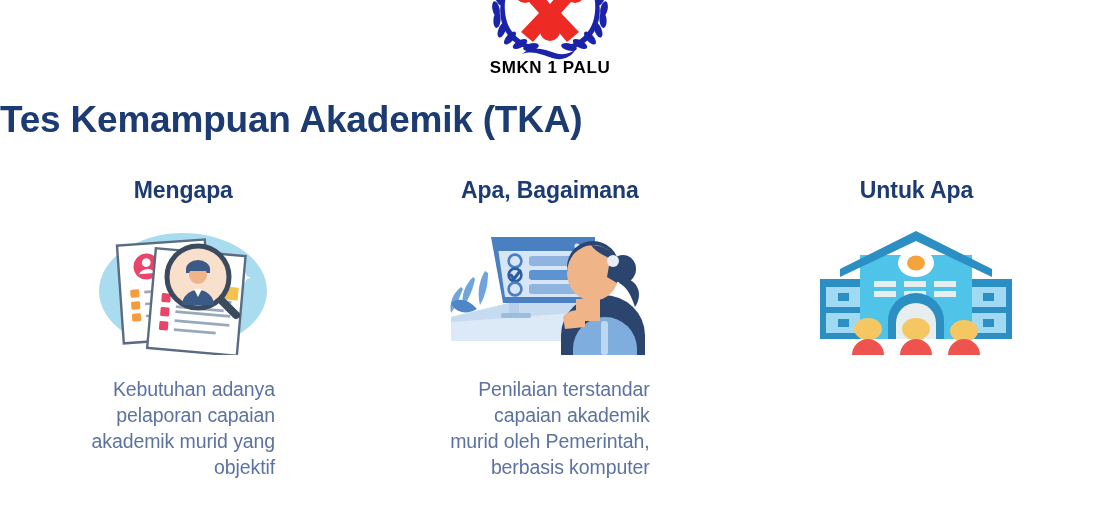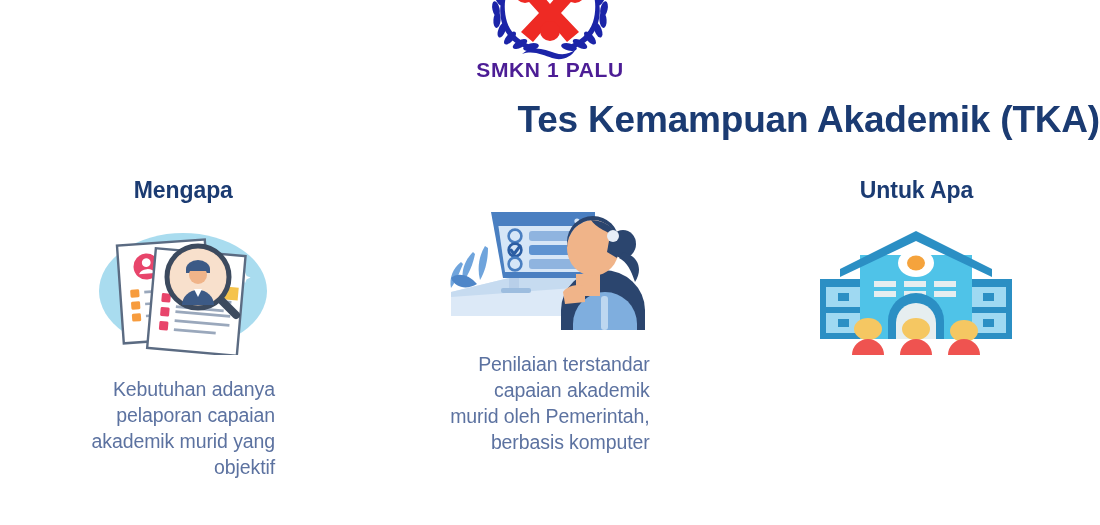--- a/index.html
+++ b/index.html
@@ -8,27 +8,27 @@
     font-family:"Liberation Sans",sans-serif;
     -webkit-font-smoothing:antialiased;
   }
   .slide{position:relative;width:1100px;height:525px;background:#fff;}
 
   
   .logo-block{position:absolute;left:0;top:-18px;width:1100px;display:flex;flex-direction:column;align-items:center;}
   .logo-mark{position:relative;width:150px;height:78px;}
   .logo-mark svg{display:block;width:150px;height:78px;}
   .logo-text{
-    margin-top:-2px;font-size:21px;font-weight:bold;letter-spacing:.6px;
-    color:#4c1d95;font-family:"Liberation Sans",sans-serif;
+    margin-top:-2px;font-size:17px;font-weight:bold;letter-spacing:.6px;
+    color:#000000;font-family:"Liberation Sans",sans-serif;
   }
 
   
   .title{
-    position:absolute;left:0;top:99px;width:1100px;text-align:right;
+    position:absolute;left:0;top:99px;width:1100px;text-align:left;
     font-size:37px;font-weight:bold;color:#1B3B72;letter-spacing:-0.2px;
     font-family:"Liberation Sans",sans-serif;
   }
 
   
   .columns{position:absolute;left:0;top:178px;width:1100px;display:flex;}
   .col{width:366.6px;display:flex;flex-direction:column;align-items:center;}
   .col-head{
     font-size:23px;font-weight:bold;color:#1B3B72;text-align:center;
     letter-spacing:-0.1px;line-height:1.1;
@@ -150,20 +150,21 @@
           </g>
         </svg>
       </div>
       <div class="col-body">Kebutuhan adanya
 pelaporan capaian
 akademik murid yang
 objektif</div>
     </div>
 
     <div class="col col-2">
+      <div class="col-head">Apa, Bagaimana</div>
       <div class="art">
         <svg width="214" height="130" viewBox="0 0 214 130" xmlns="http://www.w3.org/2000/svg">
 
           <path d="M8 92 L66 78 L186 78 L186 116 L8 116 Z" fill="#DCE9F7"></path>
           <path d="M8 92 L66 78 L186 78 L186 84 L8 97 Z" fill="#C6DBF0"></path>
 
           <g fill="#6FA4DC">
             <path d="M30 52 C22 60 18 70 20 82 C26 74 30 64 32 54 Z"></path>
             <path d="M42 46 C36 56 34 68 37 80 C43 70 45 58 45 48 Z"></path>
             <path d="M18 62 C10 68 6 78 8 88 C14 80 17 71 20 64 Z"></path>

